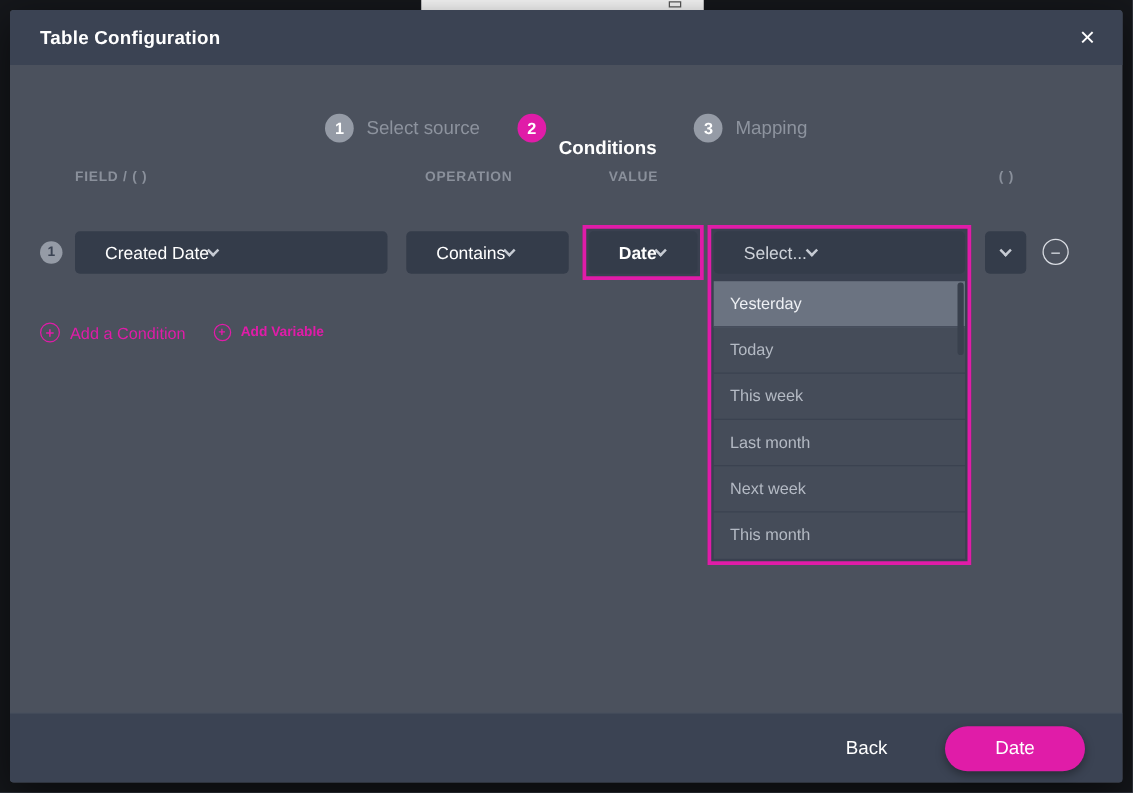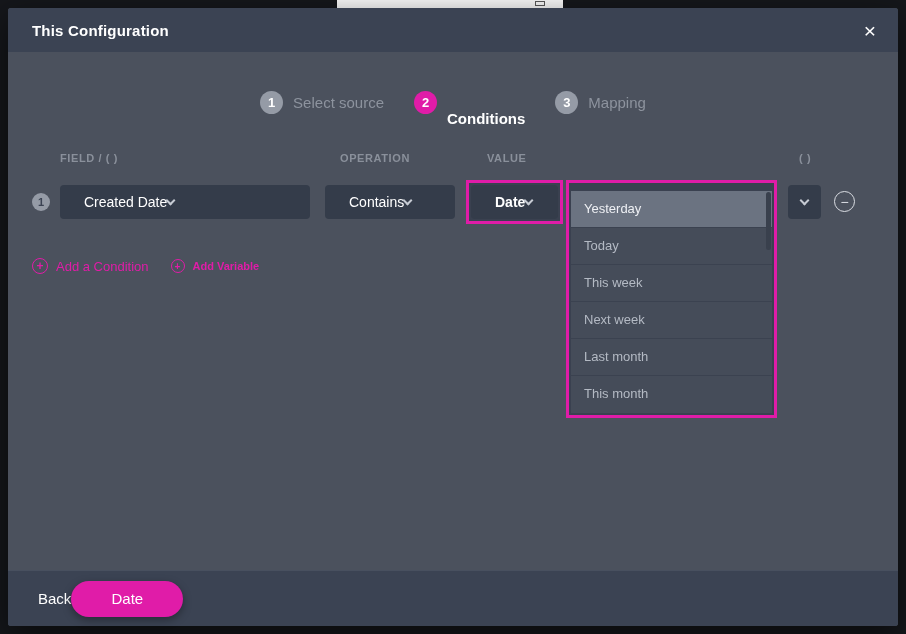--- a/index.html
+++ b/index.html
@@ -31,21 +31,21 @@
   .stepper { position:absolute; top:26px; left:0; right:0; display:flex;
     justify-content:center; gap:30px; }
   .step { display:flex; align-items:center; gap:10px; cursor:pointer; }
   .step-circle { width:23px; height:23px; border-radius:50%; background:#959ba6;
     color:#fff; font-size:13px; font-weight:700; display:flex; align-items:center; justify-content:center; }
   .step-label { font-size:15px; color:#8d939e; }
   .step.active .step-circle { background:var(--accent); }
   .step.active .step-label { color:#fff; font-weight:700;margin-top:32px; }
 
   
-  .col-headers { position:absolute; top:100px; left:0; right:0; height:14px; }
+  .col-headers { position:absolute; top:84px; left:0; right:0; height:14px; }
   .col-label { position:absolute; font-size:11px; font-weight:700; letter-spacing:.6px;
     color:#8a909b; text-transform:uppercase; }
   .col-field { left:52px; } .col-op { left:332px; } .col-value { left:479px; } .col-paren { left:791px; }
 
   
   .cond-row { position:absolute; top:128px; left:0; right:0; height:44px; }
   .row-badge { position:absolute; left:24px; top:13px; width:18px; height:18px; border-radius:50%;
     background:#959ba6; color:#3b4353; font-size:11px; font-weight:700;
     display:flex; align-items:center; justify-content:center; }
 
@@ -85,36 +85,36 @@
     font-size:13px; cursor:pointer; background:none; border:none; }
   .plus-circle { width:16px; height:16px; border-radius:50%; border:1.5px solid var(--accent);
     display:flex; align-items:center; justify-content:center; font-size:12px; font-weight:700;
     color:var(--accent); }
   .add-link.small { font-size:11px; font-weight:700; }
   .add-link.small .plus-circle { width:14px; height:14px; font-size:10px; }
 
   
   .modal-footer { flex:0 0 56px; background:#3b4353; border-radius:0 0 3px 3px;
     border-top:1px solid rgba(255,255,255,.07);
-    display:flex; align-items:center; justify-content:flex-start; padding:0 30px; }
+    display:flex; align-items:center; justify-content:flex-end; gap:46px; padding:0 30px; }
   .back-btn { background:none; border:none; color:#fff; font-size:15px; cursor:pointer; }
   .next-btn { width:112px; height:36px; border:none; border-radius:18px; background:var(--accent);
     color:#fff; font-size:15px; cursor:pointer; box-shadow:0 3px 8px rgba(0,0,0,.35); }
 </style>
 </head>
 <body>
 
 <div class="bg-sliver">
   <span class="sliver-glyph"></span>
 </div>
 
 <div class="modal">
 
   <div class="modal-header">
-    <div class="modal-title">This Configuration</div>
+    <div class="modal-title">Table Configuration</div>
     <button class="close-btn">×</button>
   </div>
 
   <div class="modal-body">
 
     <div class="stepper">
       <div class="step">
         <span class="step-circle">1</span>
         <span class="step-label">Select source</span>
       </div>
@@ -149,28 +149,32 @@
       </div>
 
       <div class="hl hl-date">
         <div class="dd dd-date">
           <span>Date</span>
           <span class="chev"></span>
         </div>
       </div>
 
       <div class="hl hl-select">
+        <div class="dd dd-select">
+          <span class="placeholder">Select...</span>
+          <span class="chev"></span>
+        </div>
         <div class="options-wrap">
           <div class="options">
 
           <div class="option selected">Yesterday</div>
               <div class="option">Today</div>
               <div class="option">This week</div>
+              <div class="option">Last month</div>
               <div class="option">Next week</div>
-              <div class="option">Last month</div>
               <div class="option">This month</div>
             </div>
           <div class="scrollbar"></div>
         </div>
       </div>
 
       <div class="dd dd-paren">
         <span class="chev"></span>
       </div>
 

